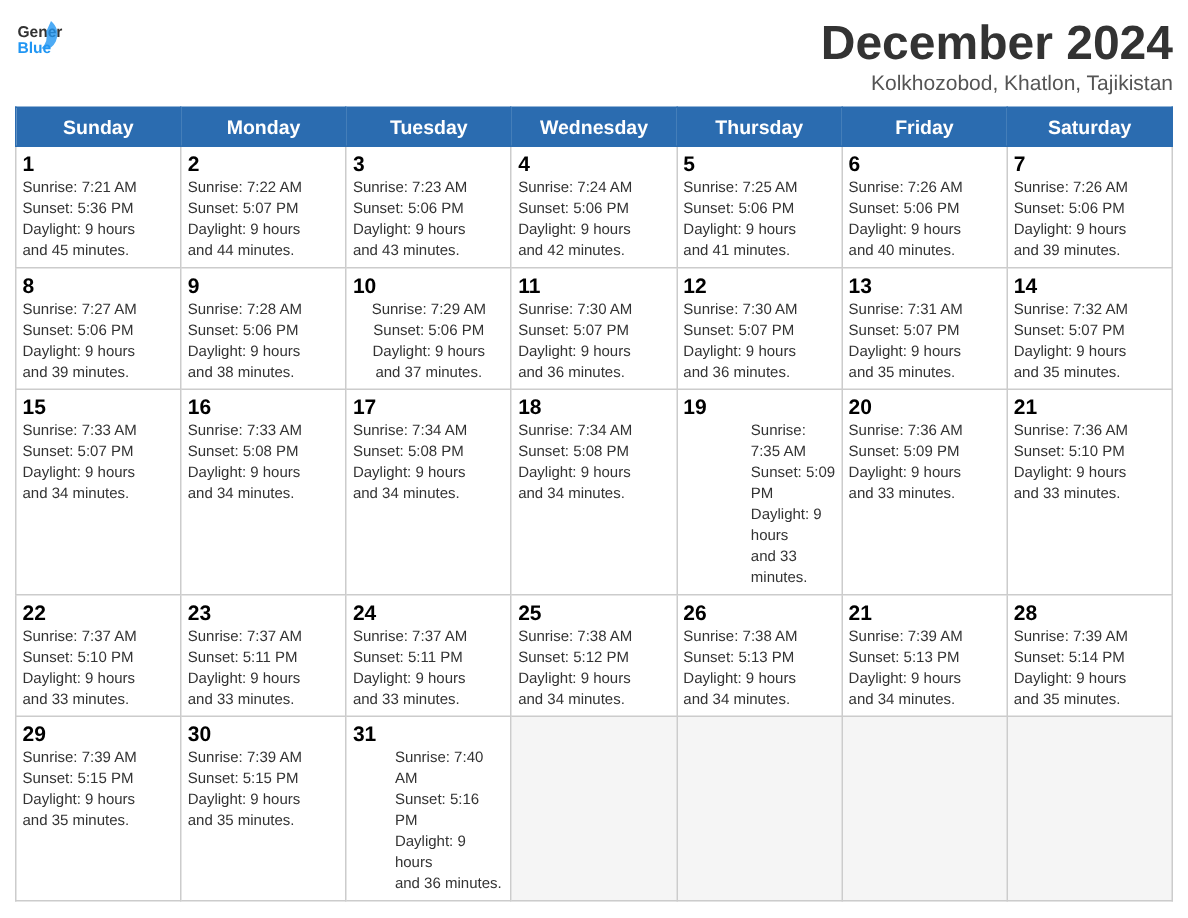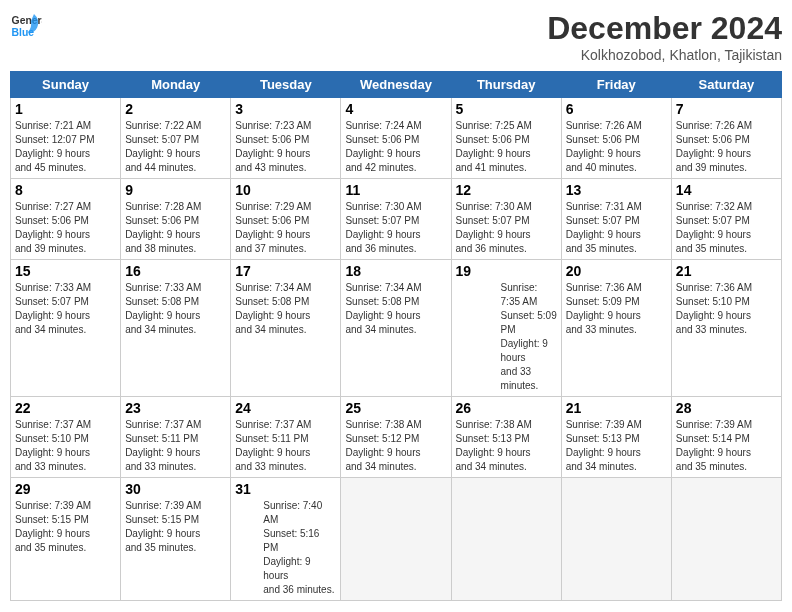--- a/index.html
+++ b/index.html
@@ -104,21 +104,21 @@
         <th>Thursday</th>
         <th>Friday</th>
         <th>Saturday</th>
       </tr>
   </thead>
   <tbody id="calendar-body">
   <tr>
         <td>
           <span class="day-num">1</span>
           <div class="day-info" style="white-space: pre-line;">Sunrise: 7:21 AM
-Sunset: 12:07 PM
+Sunset: 5:36 PM
 Daylight: 9 hours
 and 45 minutes.</div>
         </td>
         <td>
           <span class="day-num">2</span>
           <div class="day-info" style="white-space: pre-line;">Sunrise: 7:22 AM
 Sunset: 5:07 PM
 Daylight: 9 hours
 and 44 minutes.</div>
         </td>
@@ -168,21 +168,21 @@
         </td>
         <td>
           <span class="day-num">9</span>
           <div class="day-info" style="white-space: pre-line;">Sunrise: 7:28 AM
 Sunset: 5:06 PM
 Daylight: 9 hours
 and 38 minutes.</div>
         </td>
         <td>
           <span class="day-num">10</span>
-          <div class="day-info" style="white-space: pre-line;">Sunrise: 7:29 AM
+          <div class="day-info" style="white-space: pre-line; text-align: center;">Sunrise: 7:29 AM
 Sunset: 5:06 PM
 Daylight: 9 hours
 and 37 minutes.</div>
         </td>
         <td>
           <span class="day-num">11</span>
           <div class="day-info" style="white-space: pre-line;">Sunrise: 7:30 AM
 Sunset: 5:07 PM
 Daylight: 9 hours
 and 36 minutes.</div>

